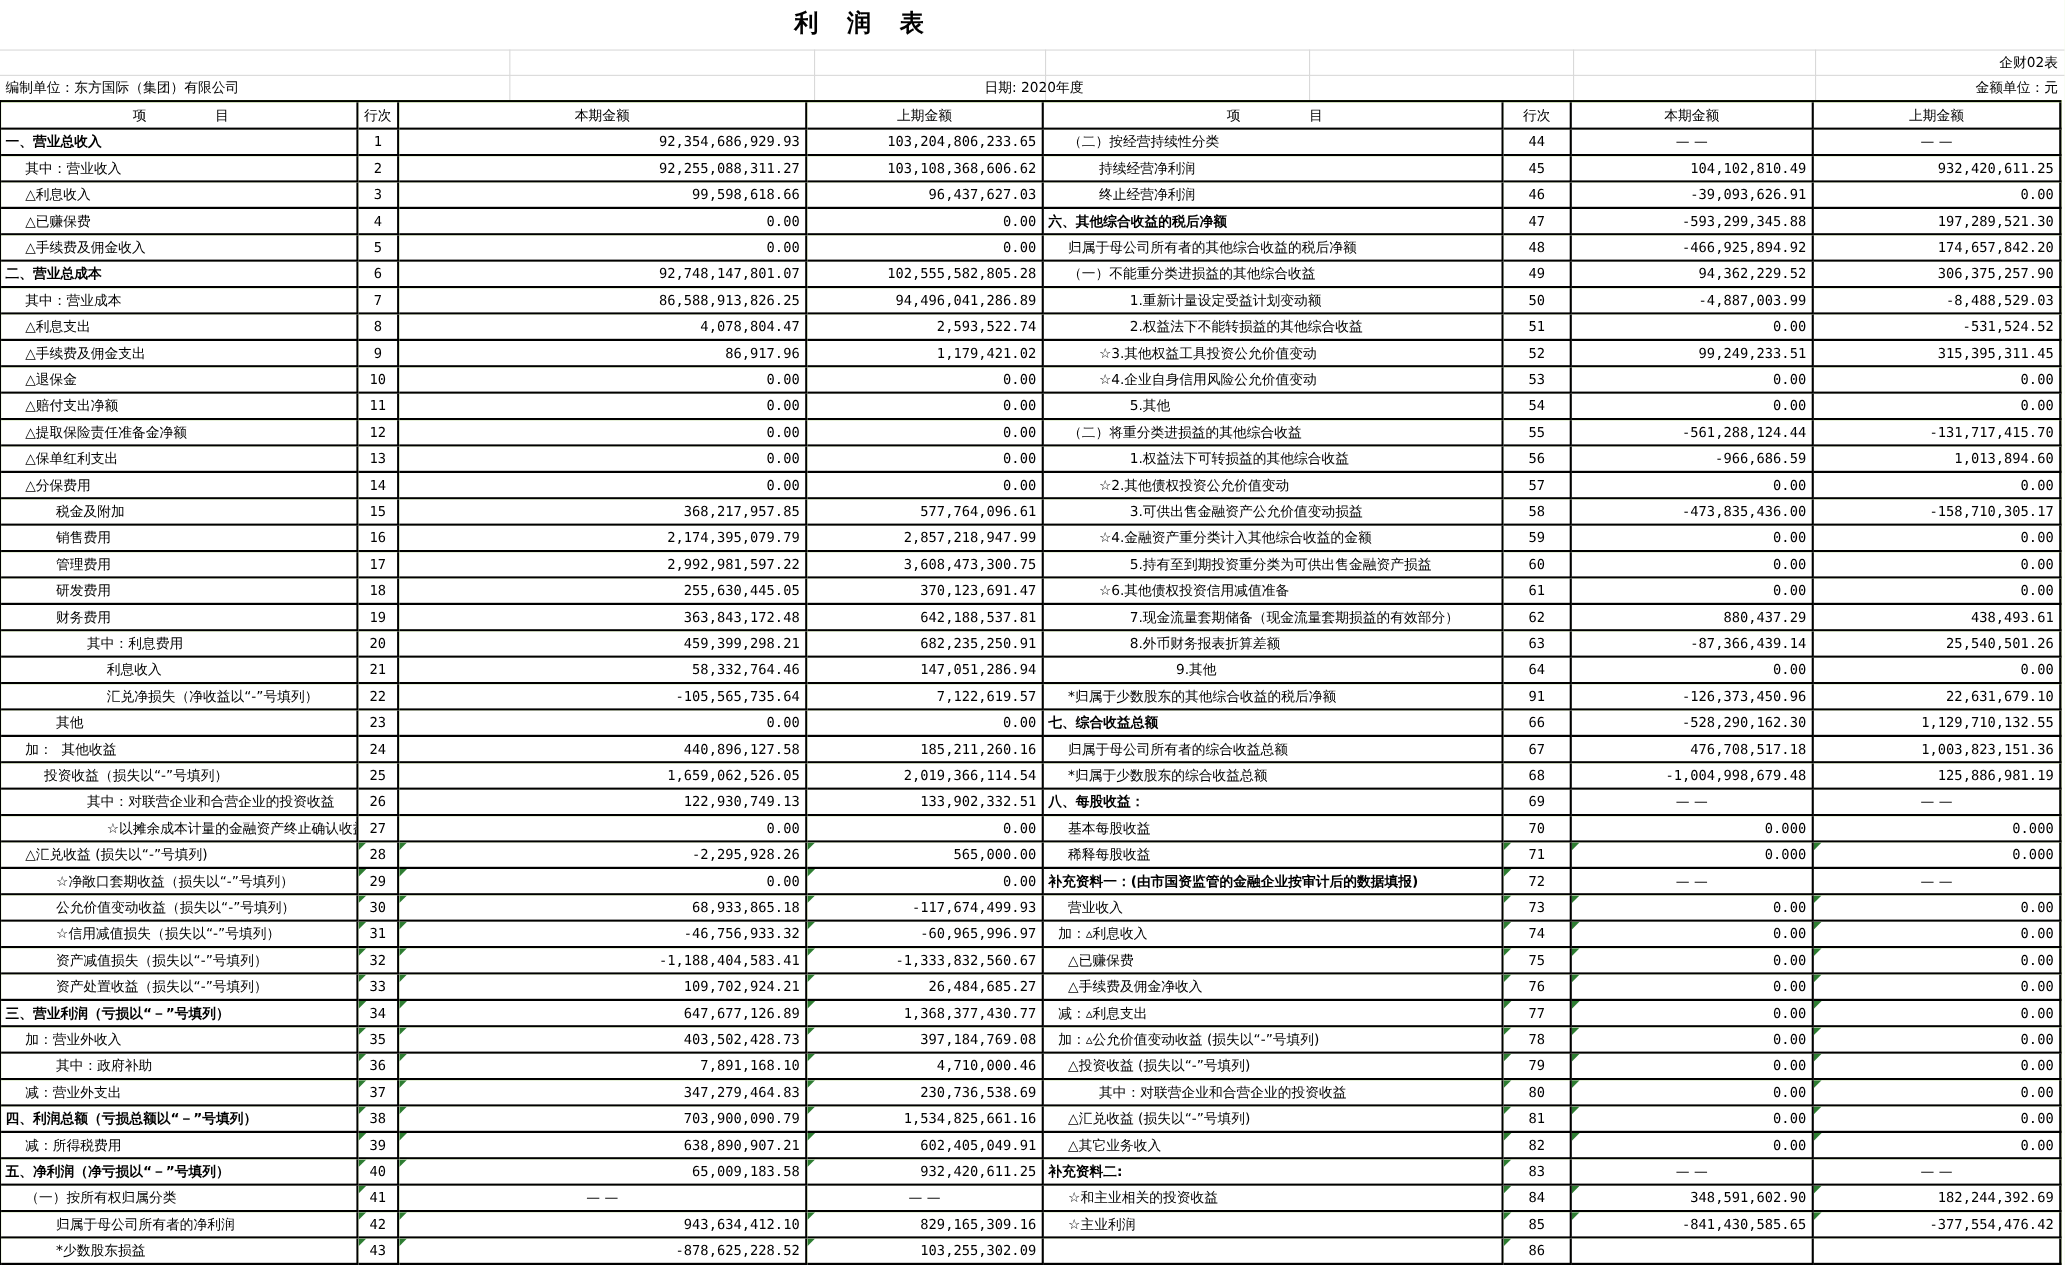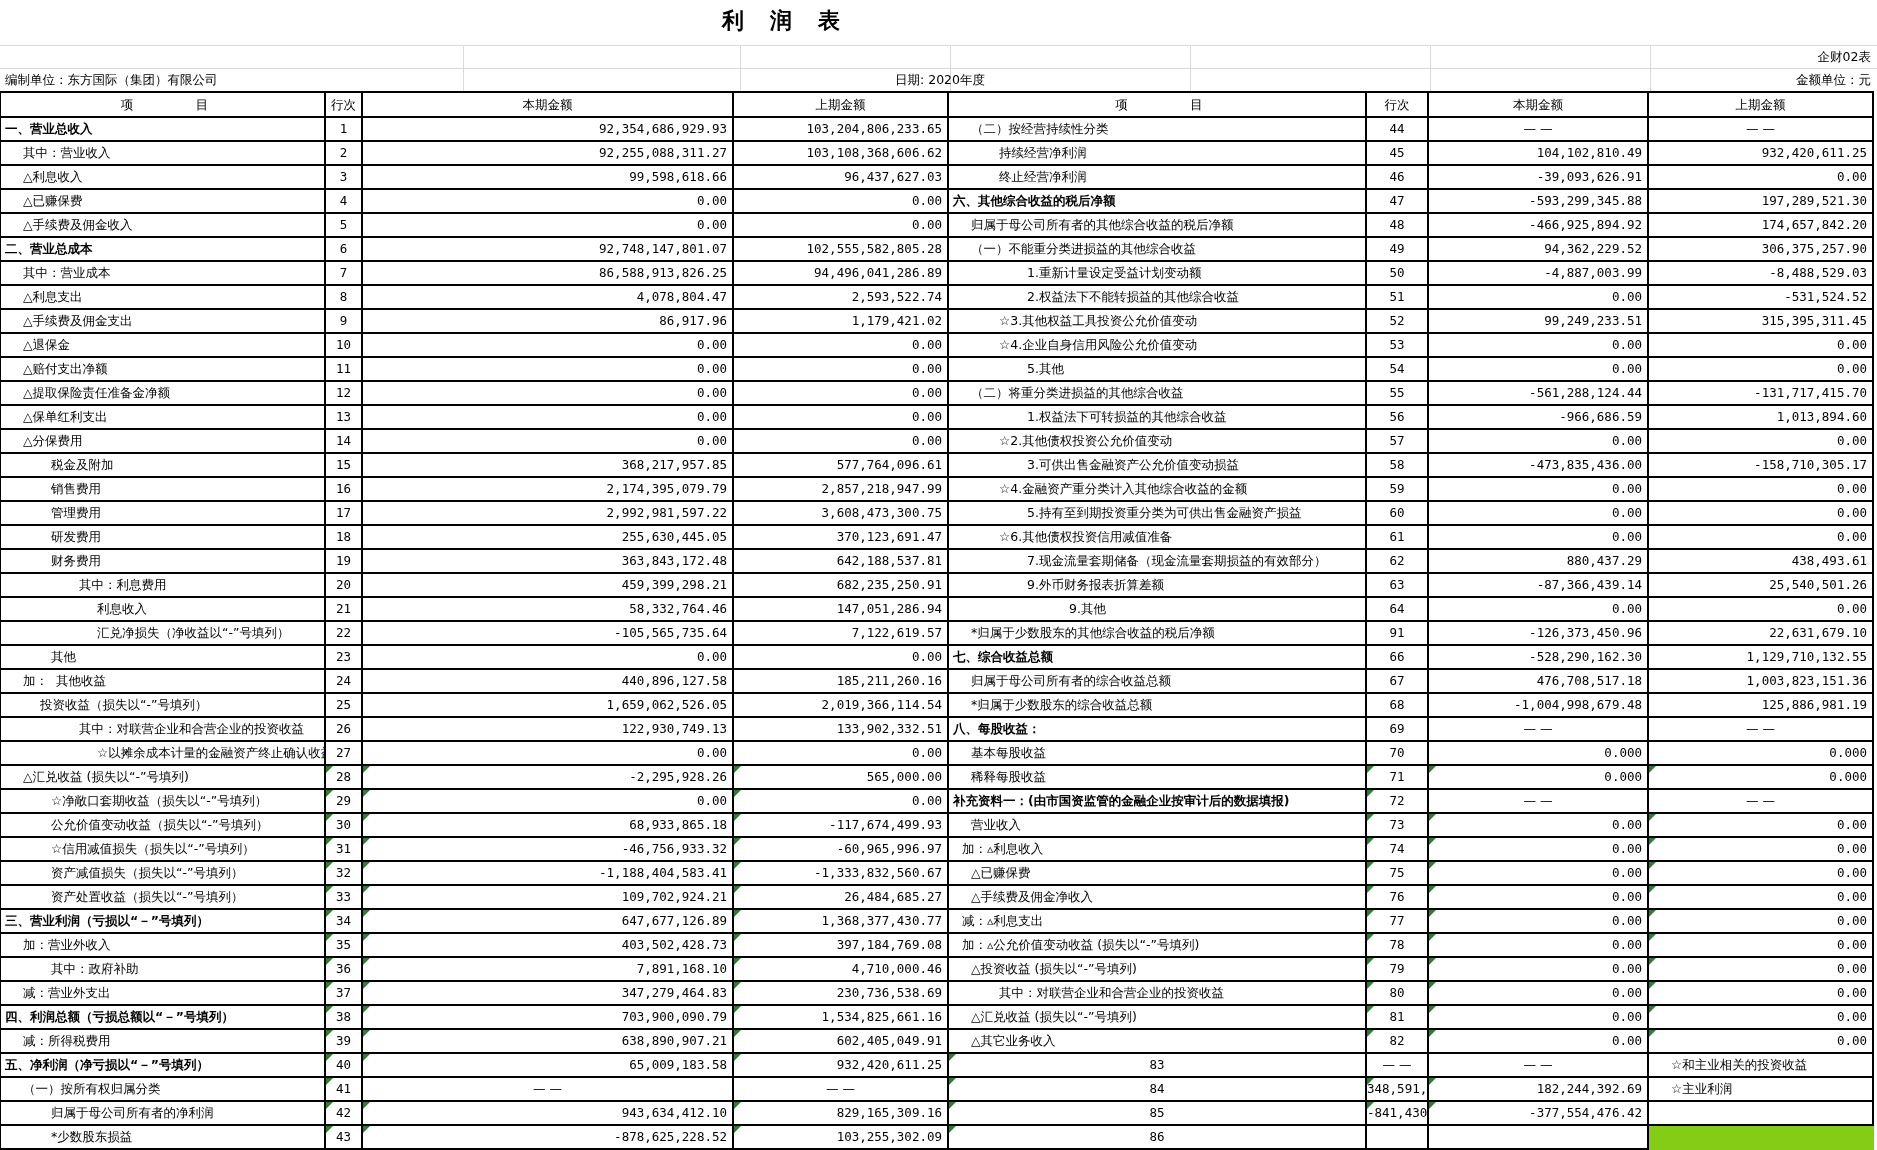--- a/index.html
+++ b/index.html
@@ -309,21 +309,21 @@
         <div class="cell amt">0.00</div>
         <div class="cell amt">0.00</div>
         <div class="cell item" style="padding-left: 50px;">☆6.其他债权投资信用减值准备</div>
         <div class="cell line">61</div>
         <div class="cell amt">0.00</div>
         <div class="cell amt">0.00</div>
         <div class="cell item" style="padding-left: 78px;">7.现金流量套期储备（现金流量套期损益的有效部分）</div>
         <div class="cell line">62</div>
         <div class="cell amt">880,437.29</div>
         <div class="cell amt">438,493.61</div>
-        <div class="cell item" style="padding-left: 78px;">9.外币财务报表折算差额</div>
+        <div class="cell item" style="padding-left: 78px;">8.外币财务报表折算差额</div>
         <div class="cell line">63</div>
         <div class="cell amt">-87,366,439.14</div>
         <div class="cell amt">25,540,501.26</div>
         <div class="cell item" style="padding-left: 120px;">9.其他</div>
         <div class="cell line">64</div>
         <div class="cell amt">0.00</div>
         <div class="cell amt">0.00</div>
         <div class="cell item" style="padding-left: 22px;">*归属于少数股东的其他综合收益的税后净额</div>
         <div class="cell line">91</div>
         <div class="cell amt">-126,373,450.96</div>
@@ -389,20 +389,21 @@
         <div class="cell amt gm">0.00</div>
         <div class="cell amt gm">0.00</div>
         <div class="cell item" style="padding-left: 22px;">△汇兑收益 (损失以“-”号填列)</div>
         <div class="cell line gm">81</div>
         <div class="cell amt gm">0.00</div>
         <div class="cell amt gm">0.00</div>
         <div class="cell item" style="padding-left: 22px;">△其它业务收入</div>
         <div class="cell line gm">82</div>
         <div class="cell amt gm">0.00</div>
         <div class="cell amt gm">0.00</div>
+        <div class="cell item bold" style="padding-left: 4px;">补充资料二:</div>
         <div class="cell line gm">83</div>
         <div class="cell amt dash">— —</div>
         <div class="cell amt dash">— —</div>
         <div class="cell item" style="padding-left: 22px;">☆和主业相关的投资收益</div>
         <div class="cell line gm">84</div>
         <div class="cell amt gm">348,591,602.90</div>
         <div class="cell amt gm">182,244,392.69</div>
         <div class="cell item" style="padding-left: 22px;">☆主业利润</div>
         <div class="cell line gm">85</div>
         <div class="cell amt gm">-841,430,585.65</div>

